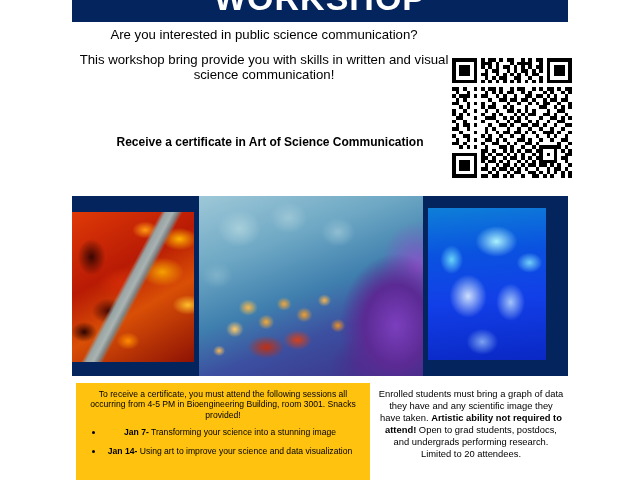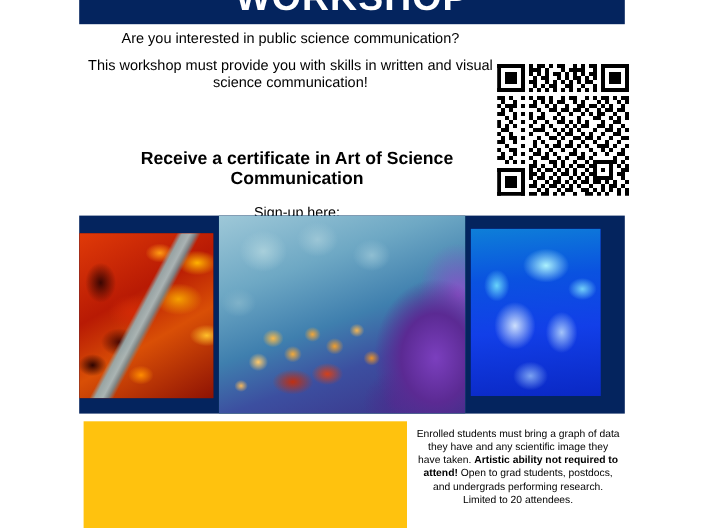--- a/index.html
+++ b/index.html
@@ -27,21 +27,21 @@
     position:absolute;left:74px;top:28px;width:380px;
     text-align:center;
   }
   .intro p{margin:0 0 9px 0;font-size:13.2px;line-height:1.12;}
   .intro p.q1{margin-bottom:10px;}
 
   .cert-block{
     position:absolute;left:100px;top:136px;width:340px;text-align:center;
   }
   .cert-block .cert{
-    margin:0;font-size:16px;font-weight:bold;line-height:1.12;
+    margin:0;font-size:12px;font-weight:bold;line-height:1.12;
   }
   .cert-block .signup{
     margin:14px 0 0 0;font-size:13px;line-height:1.1;
   }
 
   
   .qr{
     position:absolute;left:452px;top:58px;width:120px;height:120px;
     background:#ffffff;
   }
@@ -141,26 +141,25 @@
 <body>
 
 <div class="poster">
 
   <div class="title-banner">
     <span class="title-text">WORKSHOP</span>
   </div>
 
   <div class="intro">
     <p class="q1">Are you interested in public science communication?</p>
-    <p>This workshop must provide you with skills in written and visual science communication!</p>
+    <p>This workshop bring provide you with skills in written and visual science communication!</p>
   </div>
 
   <div class="cert-block">
     <p class="cert">Receive a certificate in Art of Science Communication</p>
-    <p class="signup">Sign-up here:</p>
   </div>
 
   <div class="qr">
     <svg viewBox="0 0 33 33" shape-rendering="crispEdges" aria-hidden="true">
       <rect width="33" height="33" fill="#ffffff"></rect>
       <g fill="#000000">
 
         <rect x="0" y="0" width="7" height="1"></rect>
           <rect x="0" y="6" width="7" height="1"></rect>
         <rect x="0" y="0" width="1" height="7"></rect>
@@ -495,19 +494,28 @@
       </div>
     <div class="micro m2">
         <div class="fill"></div>
       </div>
     <div class="micro m3">
         <div class="fill"></div>
       </div>
   </div>
 
   <div class="yellow-box">
+    <p class="lede">To receive a certificate, you must attend the following sessions all occurring from 4-5 PM in Bioengineering Building, room 3001. Snacks provided!</p>
+    <ul>
+      <li>
+        <b>Jan 7-</b><span> Transforming your science into a stunning image</span>
+      </li>
+      <li>
+        <b>Jan 14-</b><span> Using art to improve your science and data visualization</span>
+      </li>
+    </ul>
   </div>
 
   <div class="right-col">
     <p><span>Enrolled students must bring a graph of data they have and any scientific image they have taken. </span><b>Artistic ability not required to attend!</b><span> Open to grad students, postdocs, and undergrads performing research. Limited to 20 attendees.</span></p>
   </div>
 
 </div>
 
 </body></html>

